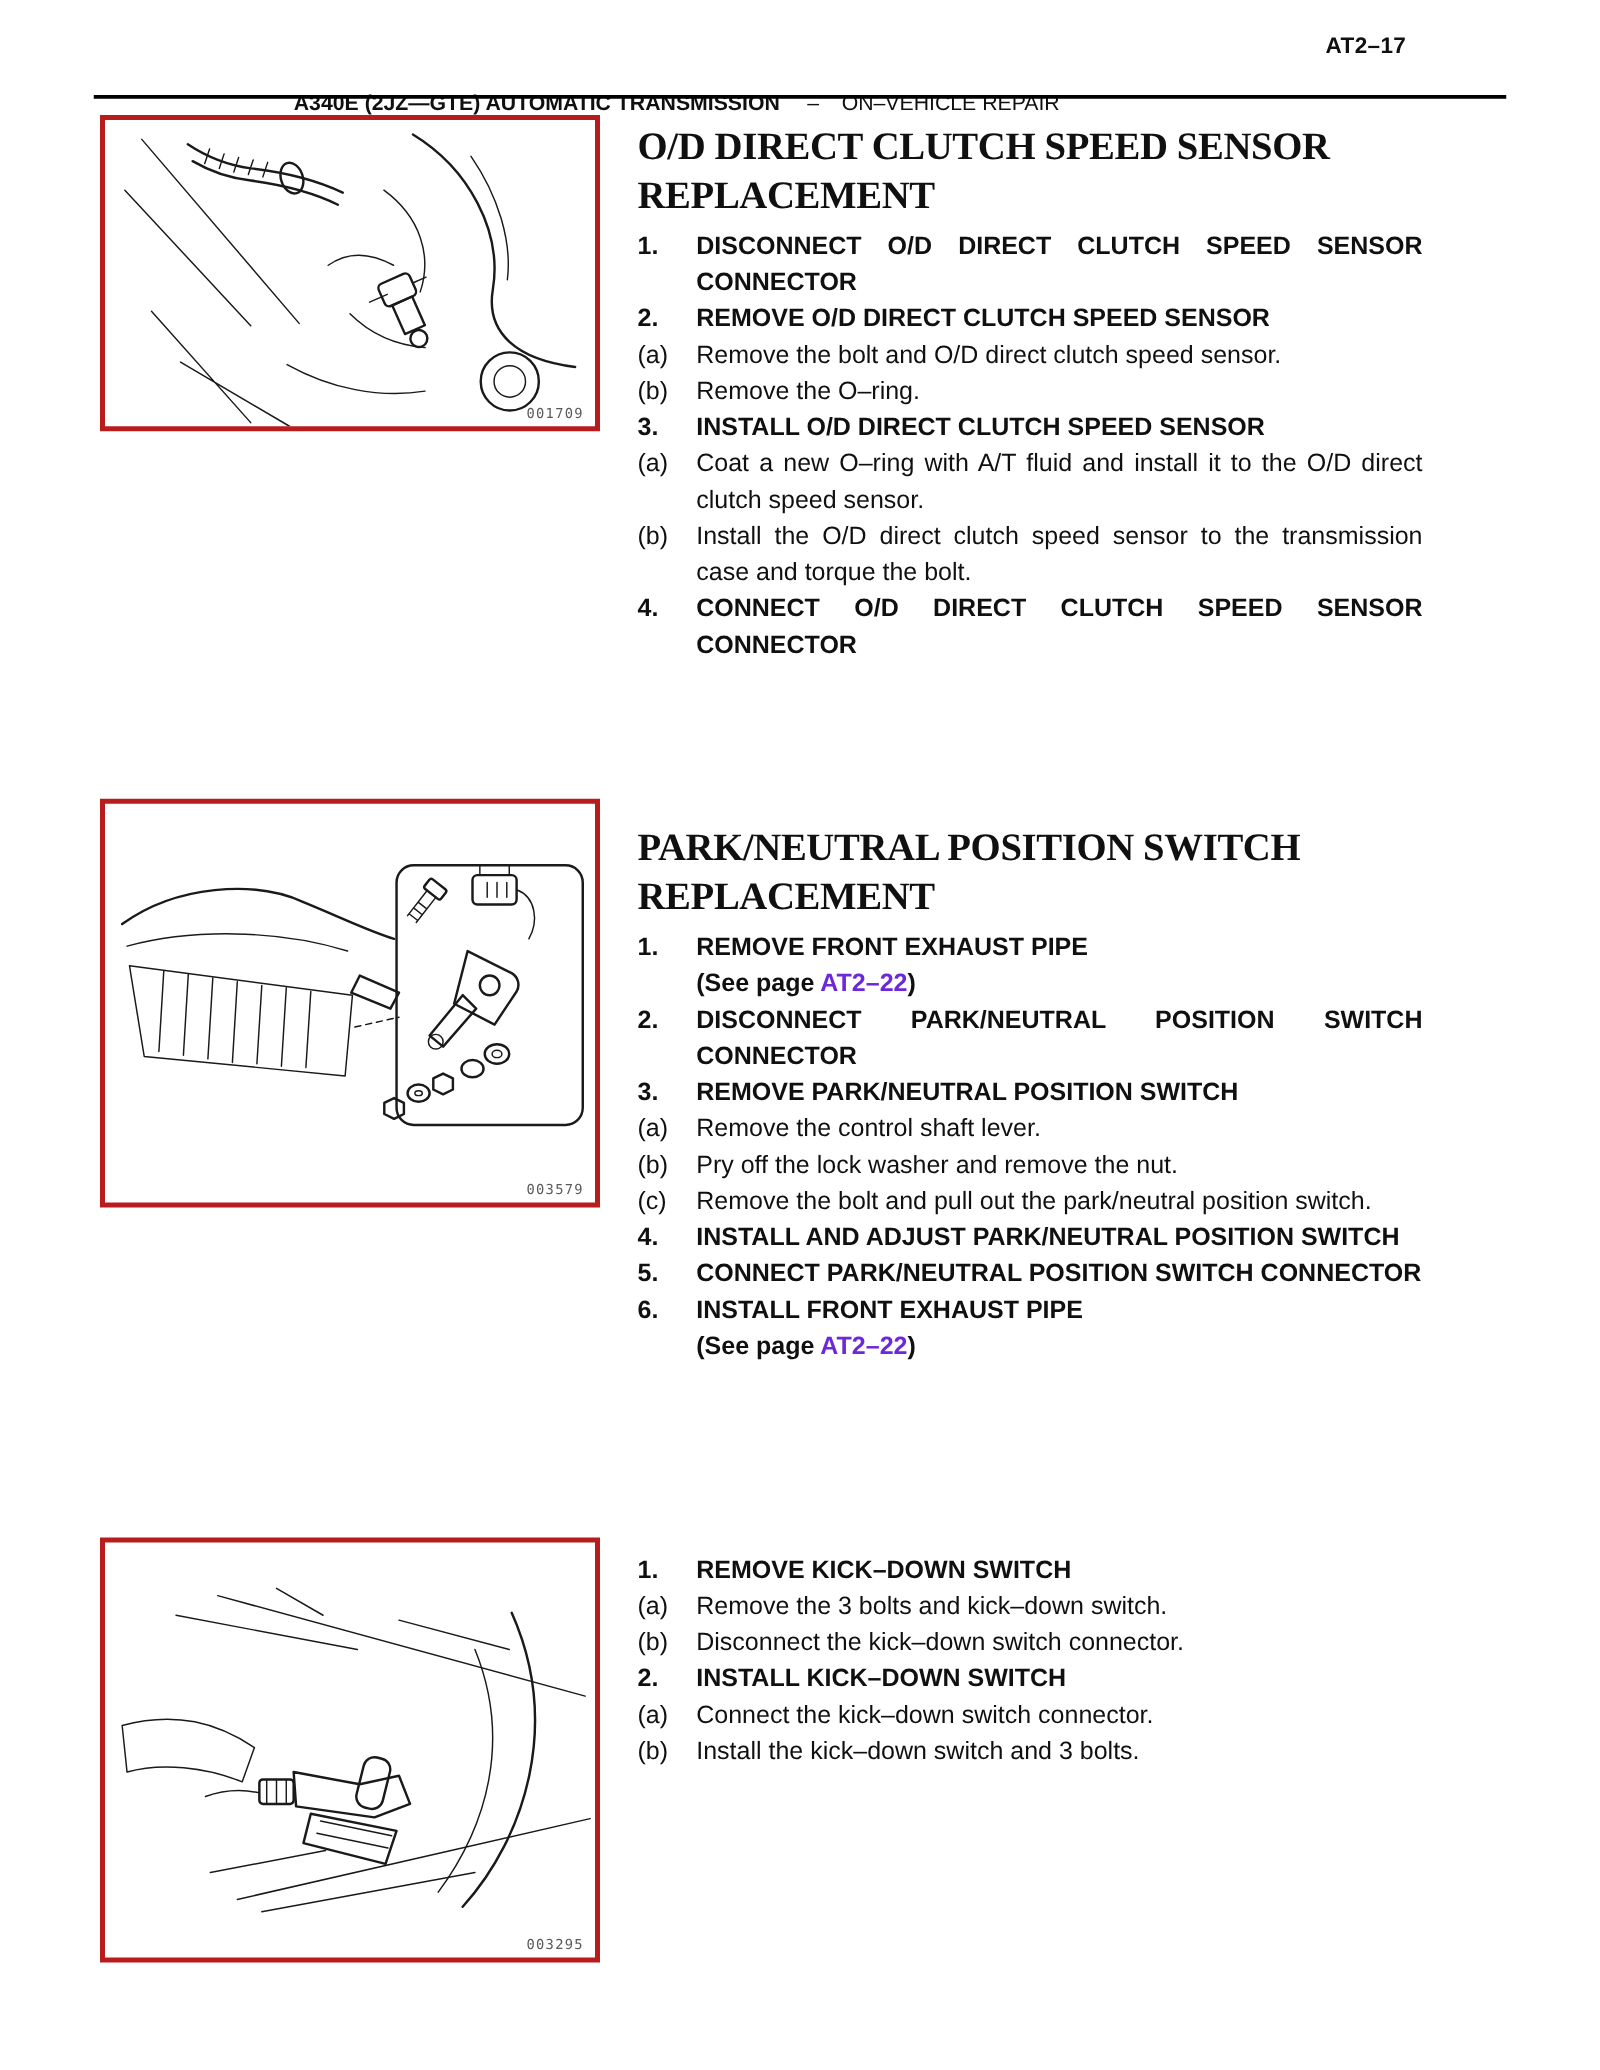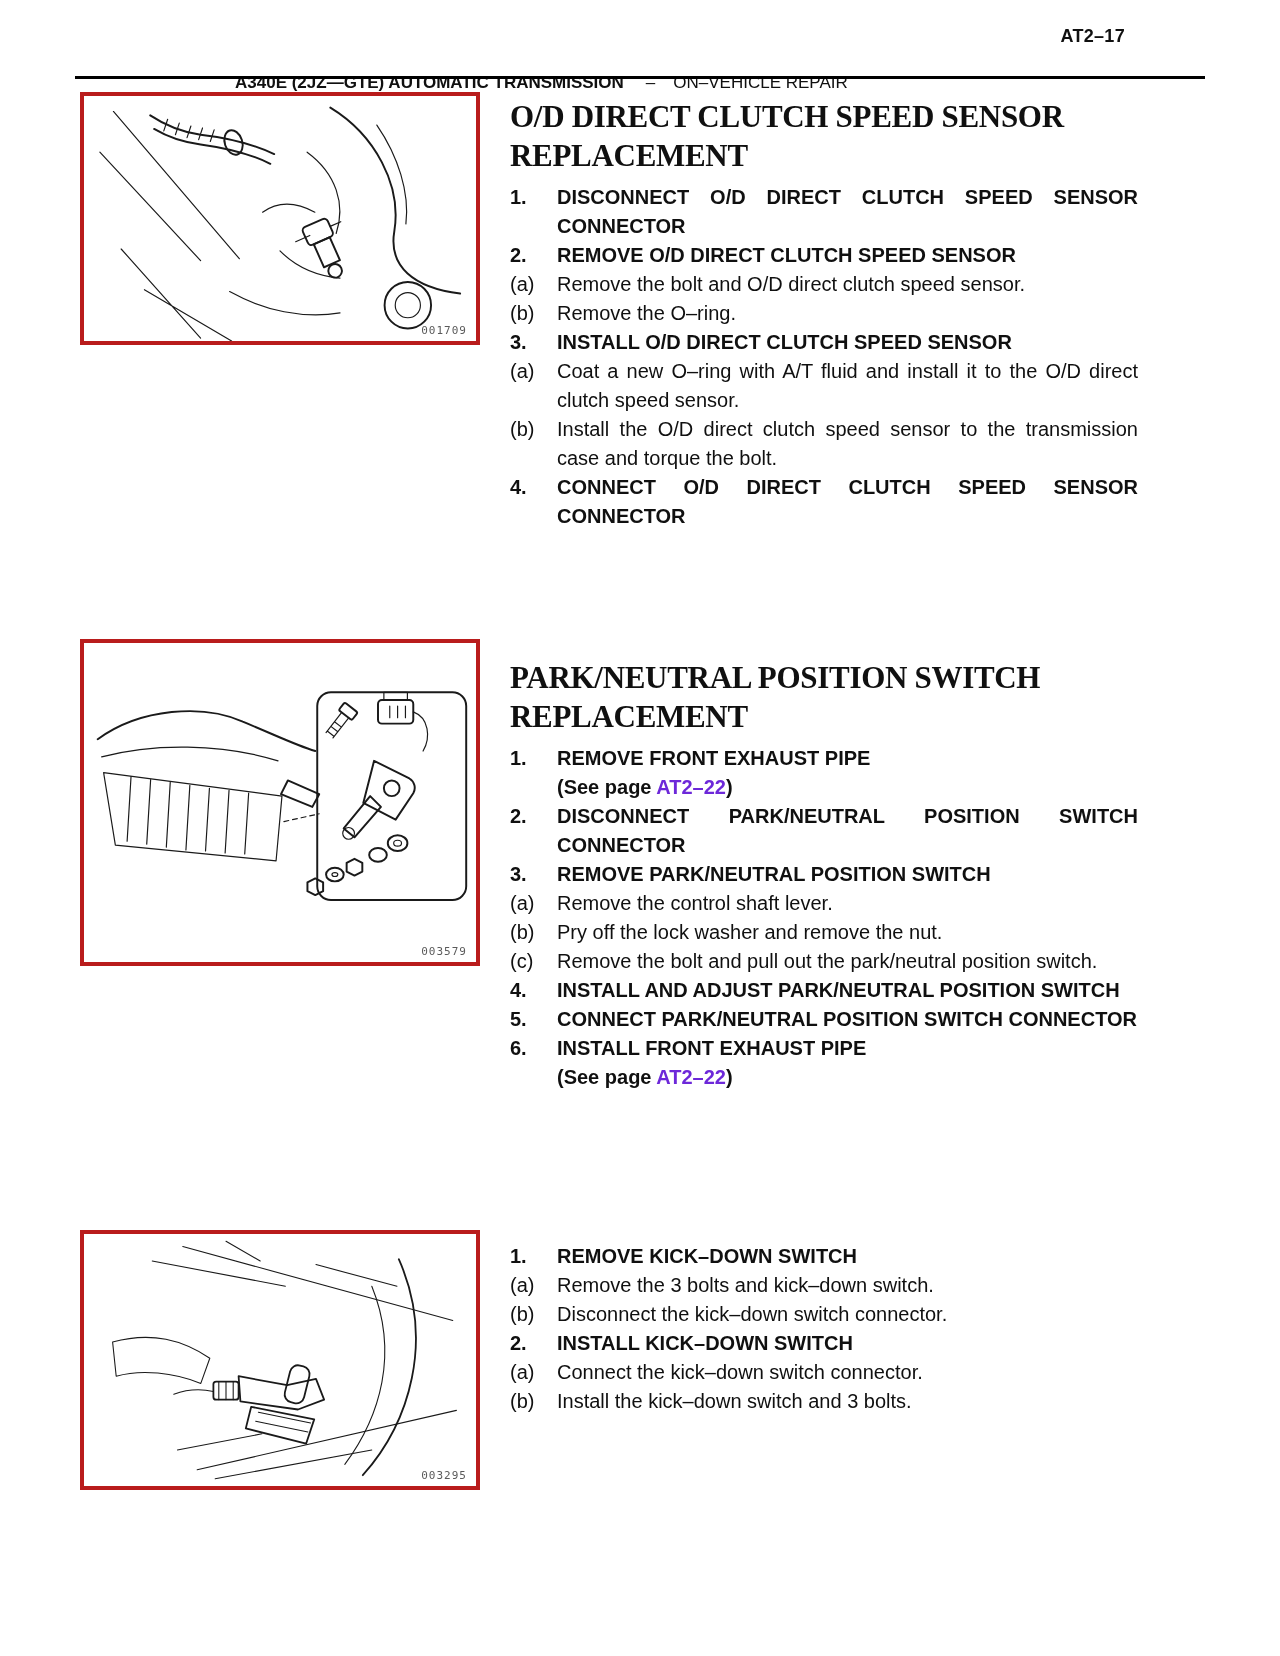--- a/index.html
+++ b/index.html
@@ -205,21 +205,21 @@
     <div class="step bold">
         <span class="lbl">6.</span>
         <span class="txt">INSTALL FRONT EXHAUST PIPE</span>
       </div>
     <div class="step bold">
         <span class="lbl"></span>
         <span class="txt noj"><span>(See page </span><a class="link">AT2–22</a><span>)</span></span>
       </div>
   </div>
 
-  <div class="fig" style="top:1230px; height:260px;">
+  <div class="fig" style="top:1230px; height:340px;">
     <svg viewBox="0 0 400 280">
       <g class="lineart">
 
         <path class="thin" d="M92,14 L392,96 M58,30 L206,58 M140,8 L178,30 M240,34 L330,58"></path>
 
         <path d="M332,28 C372,118 344,210 292,268"></path>
         <path class="thin" d="M302,58 C332,132 312,202 272,256"></path>
 
         <path class="thin" d="M108,262 L396,196 M128,272 L302,240 M86,240 L180,222"></path>
 

